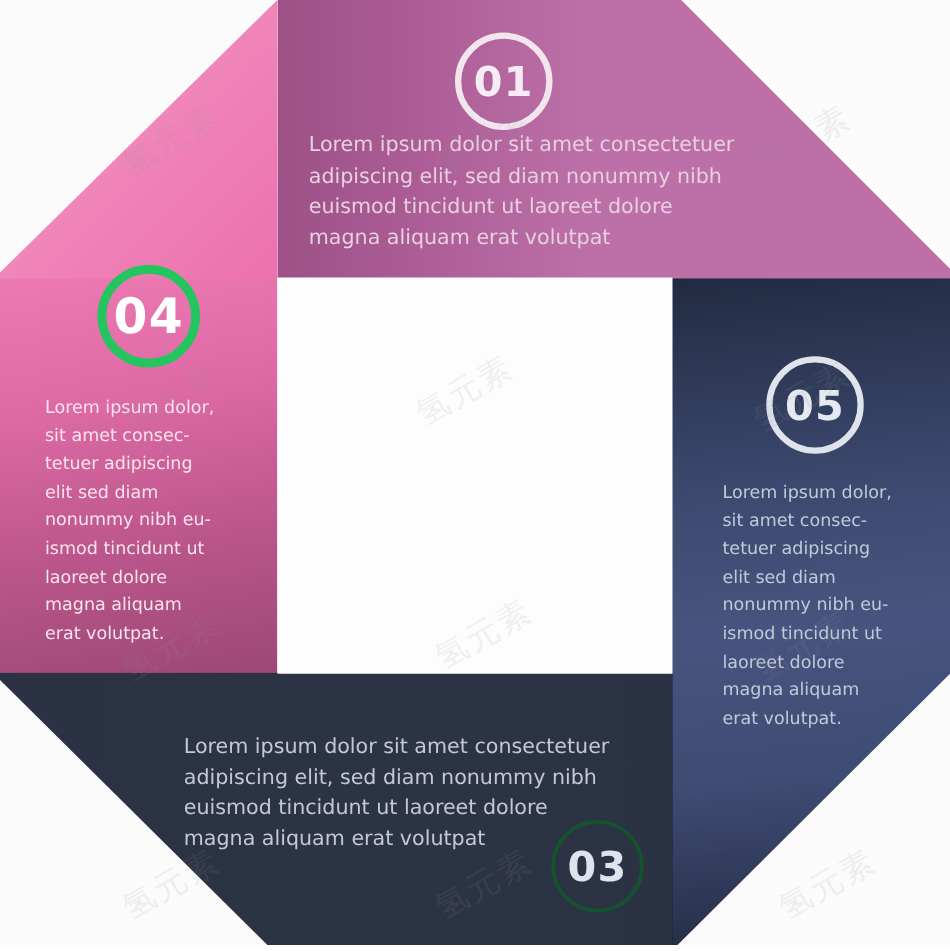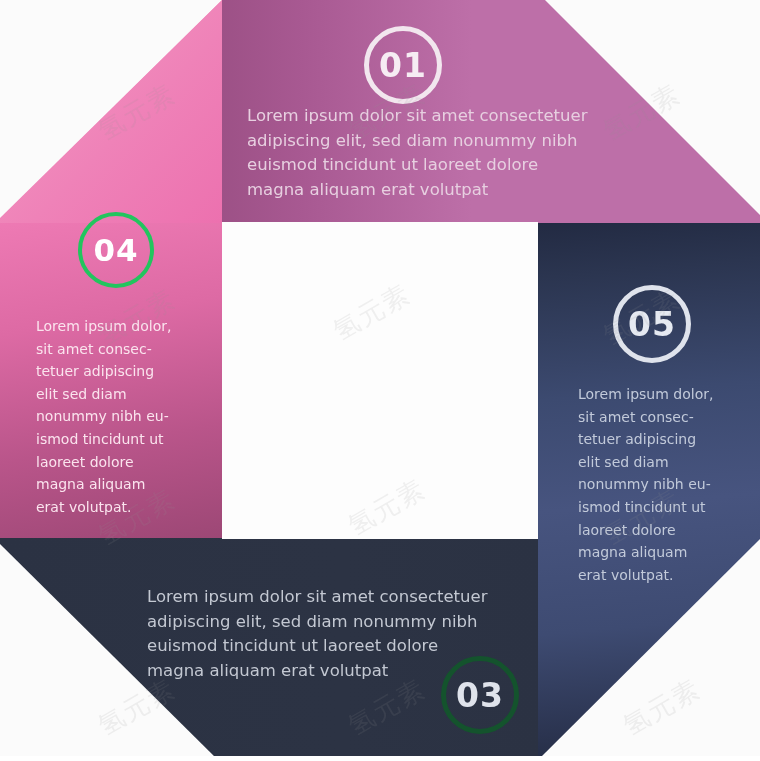--- a/index.html
+++ b/index.html
@@ -164,31 +164,31 @@
     left: 613px; top: 285px;
     width: 68px; height: 68px;
     border: 5px solid #dfe3ec;
     color: #e5e9f1;
     font-size: 33px;
     letter-spacing: 1px;
   }
   #num-03 {
     left: 441px; top: 656px;
     width: 68px; height: 68px;
-    border: 5px solid #14532d;
+    border: 3px solid #14532d;
     color: #dfe3eb;
     font-size: 33px;
     letter-spacing: 1px;
   }
   #num-04 {
     left: 78px; top: 212px;
     width: 68px; height: 68px;
-    border: 4px solid #22c55e;
+    border: 7px solid #22c55e;
     color: #ffffff;
-    font-size: 31px;
+    font-size: 39px;
     letter-spacing: 1px;
   }
 
   
   .body-text {
     position: absolute;
     font-family: "DejaVu Sans", sans-serif;
     font-weight: 400;
     z-index: 30;
     white-space: pre-line;

